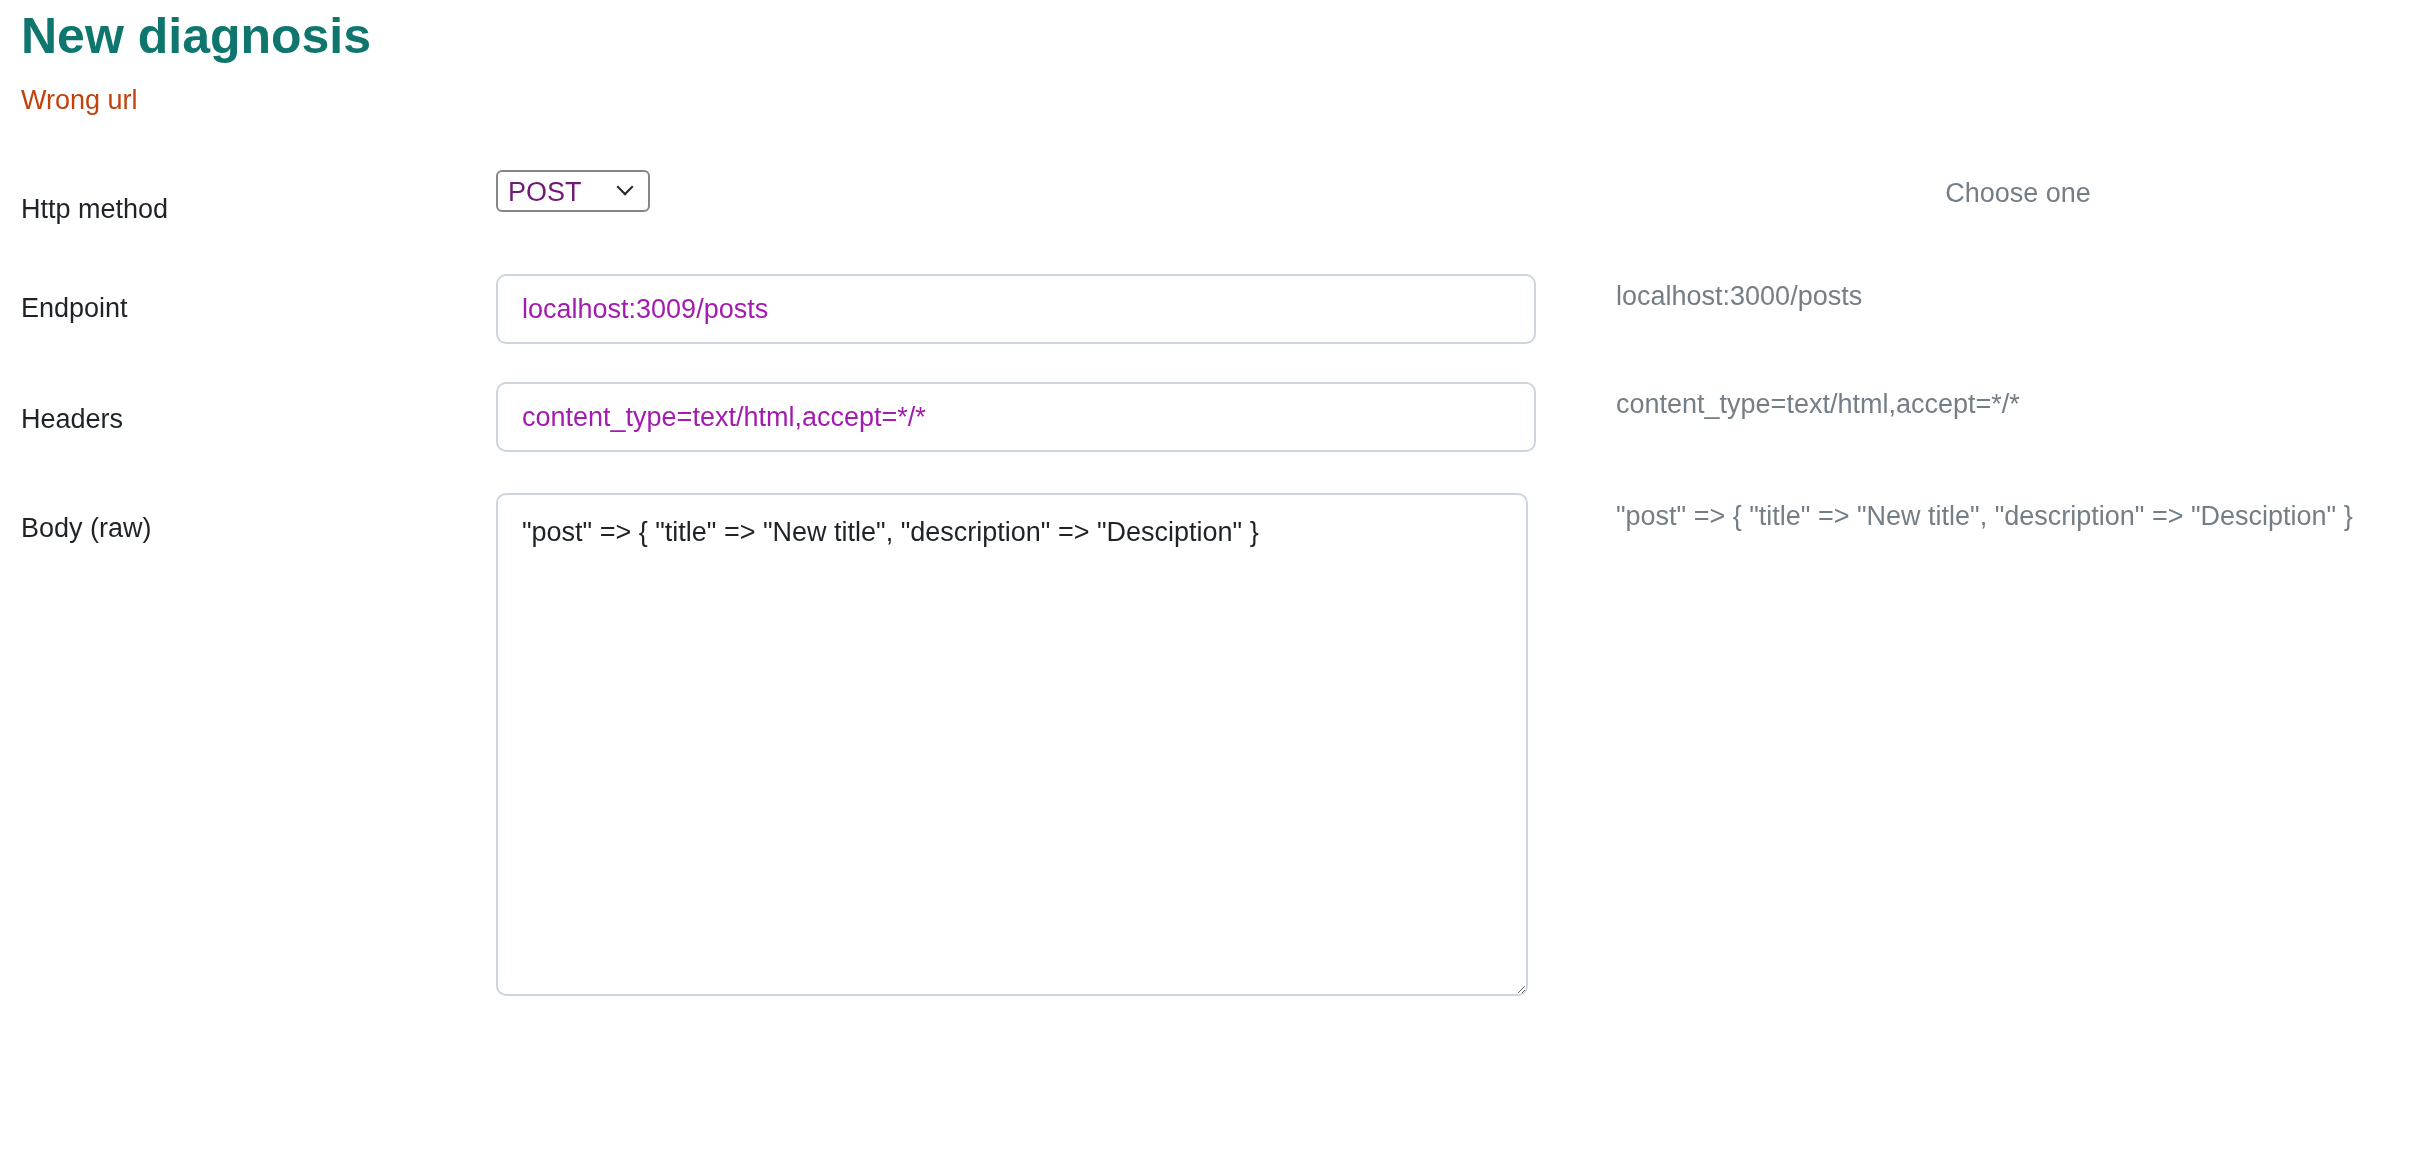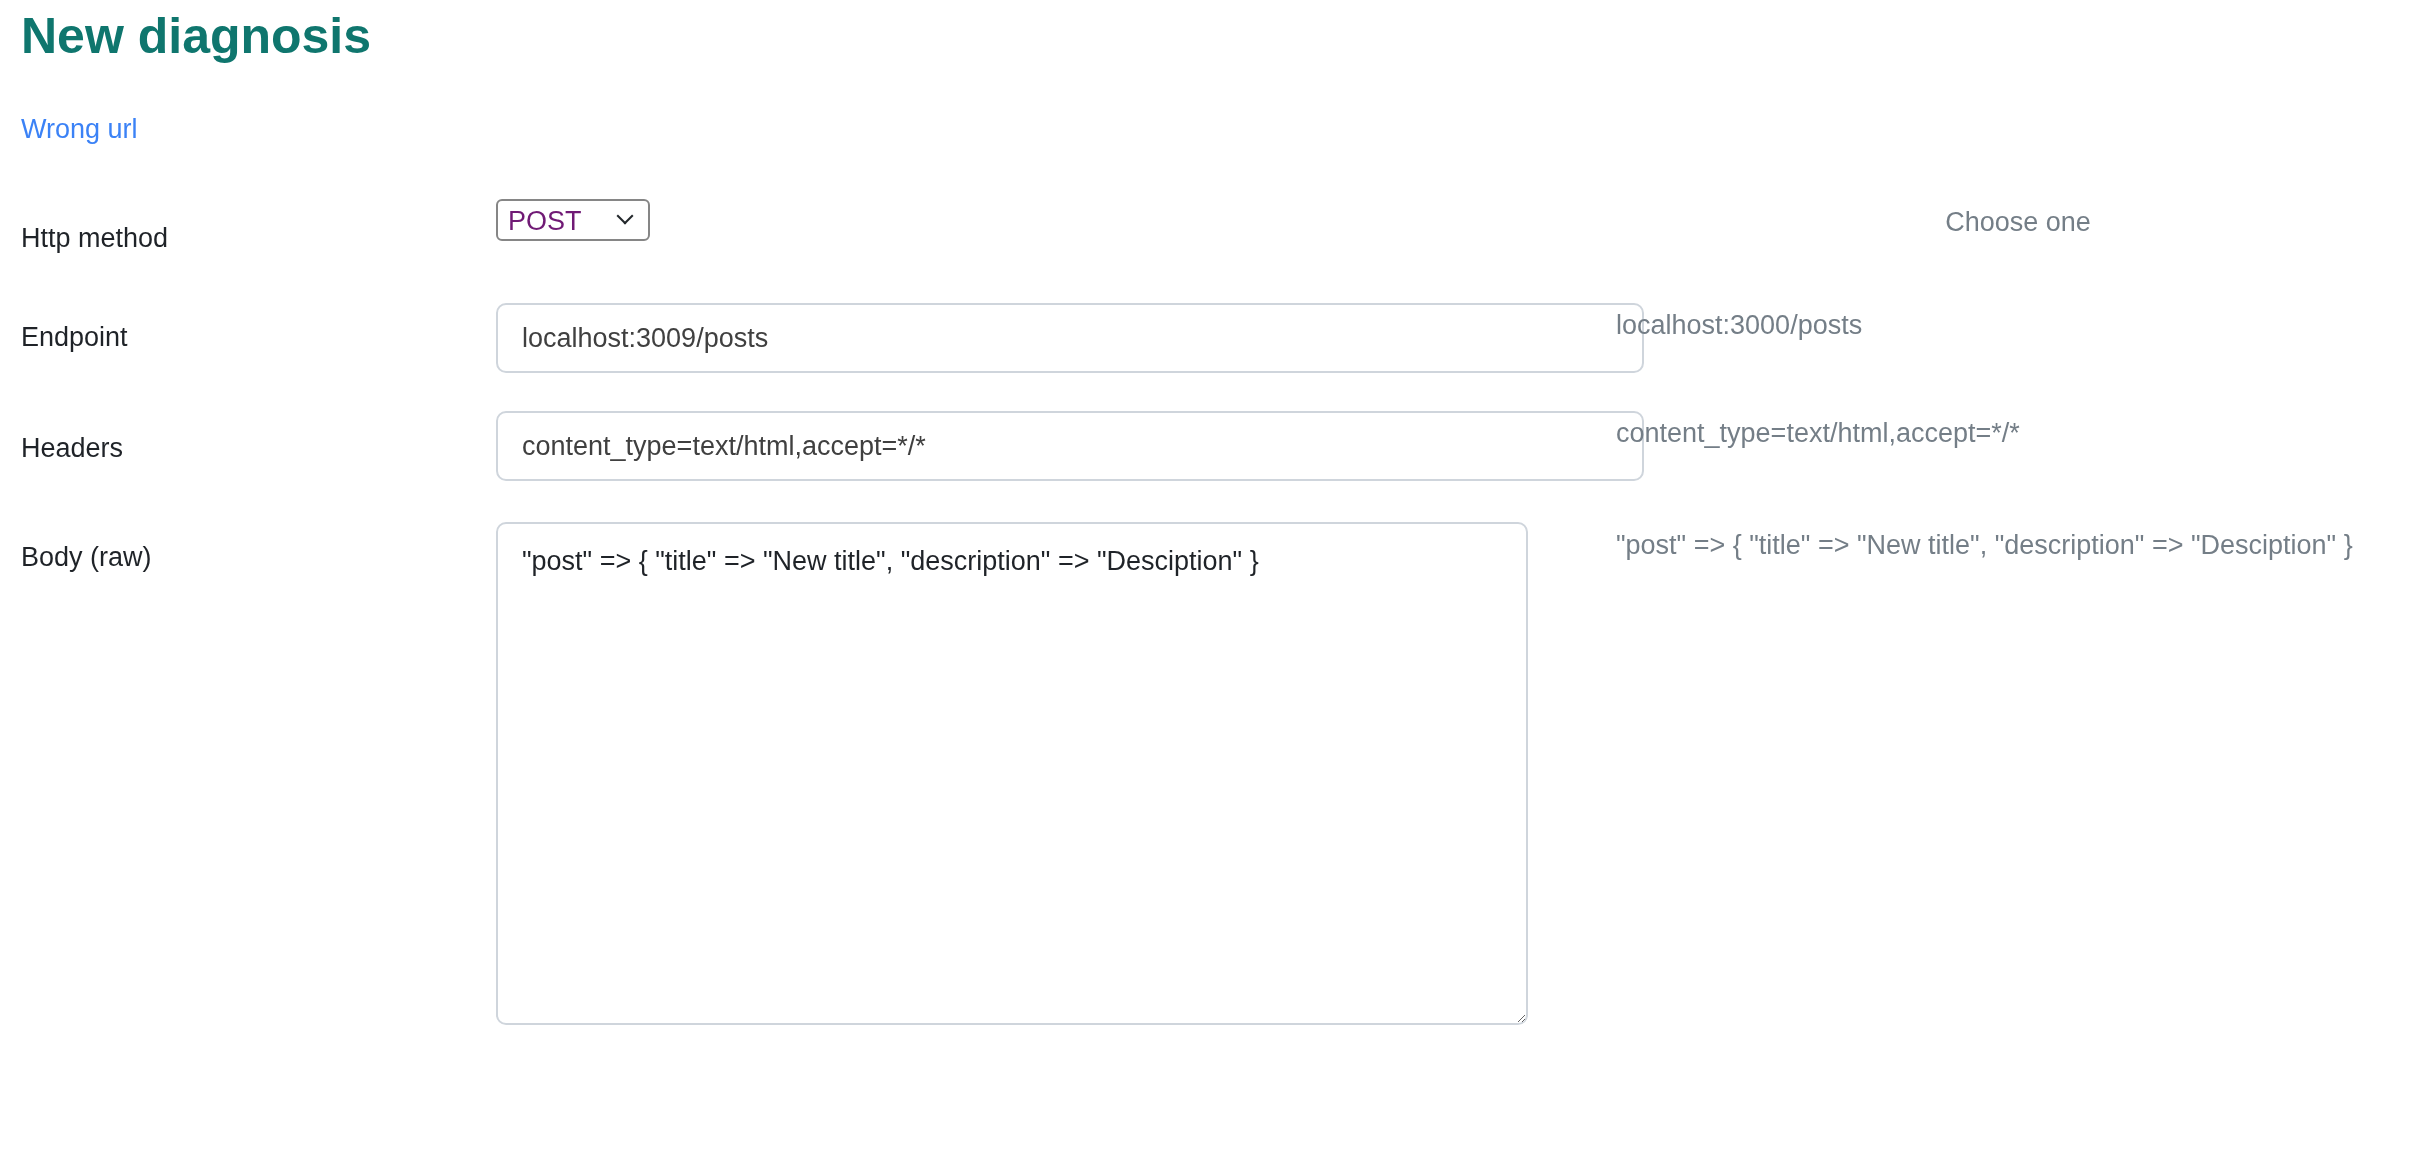--- a/index.html
+++ b/index.html
@@ -15,24 +15,24 @@
   .page-title {
     margin: 0;
     font-size: 50px;
     line-height: 56px;
     font-weight: 700;
     color: #0f766e;
     letter-spacing: 0px;
   }
 
   .notice {
-    margin: 50px 0 0 0;
+    margin: 21px 0 0 0;
     font-size: 27px;
     line-height: 31px;
-    color: #3b82f6;
+    color: #c2410c;
   }
 
   form { margin: 54px 0 0 0; }
 
   .frow {
     display: grid;
     grid-template-columns: 434px 1079px 1fr;
     align-items: start;
     gap: 41px;
   }
@@ -80,27 +80,27 @@
     position: absolute;
     right: 19px; top: 11px;
     width: 12px; height: 12px;
     border-right: 2.5px solid #23272b;
     border-bottom: 2.5px solid #23272b;
     transform: rotate(45deg);
     pointer-events: none;
   }
 
   .text-input {
-    width: 1148px; height: 70px;
+    width: 1040px; height: 70px;
     border: 2px solid #cfd5dc;
     border-radius: 10px;
     background: #ffffff;
     font-family: inherit;
     font-size: 27px;
-    color: #404040;
+    color: #a21caf;
     padding: 4px 24px;
     outline: none;
     display: block;
   }
 
   .body-textarea {
     width: 1032px; height: 503px;
     border: 2px solid #cfd5dc;
     border-radius: 10px;
     background: #ffffff;

